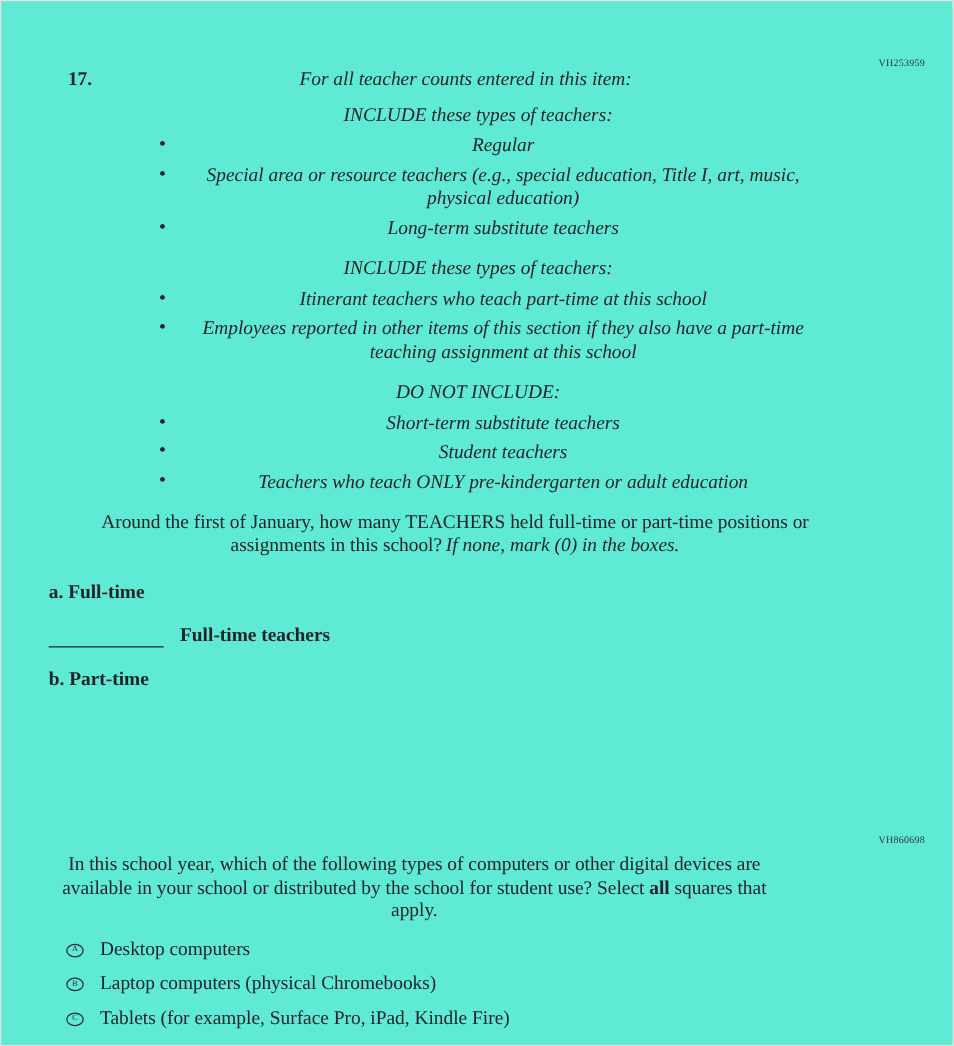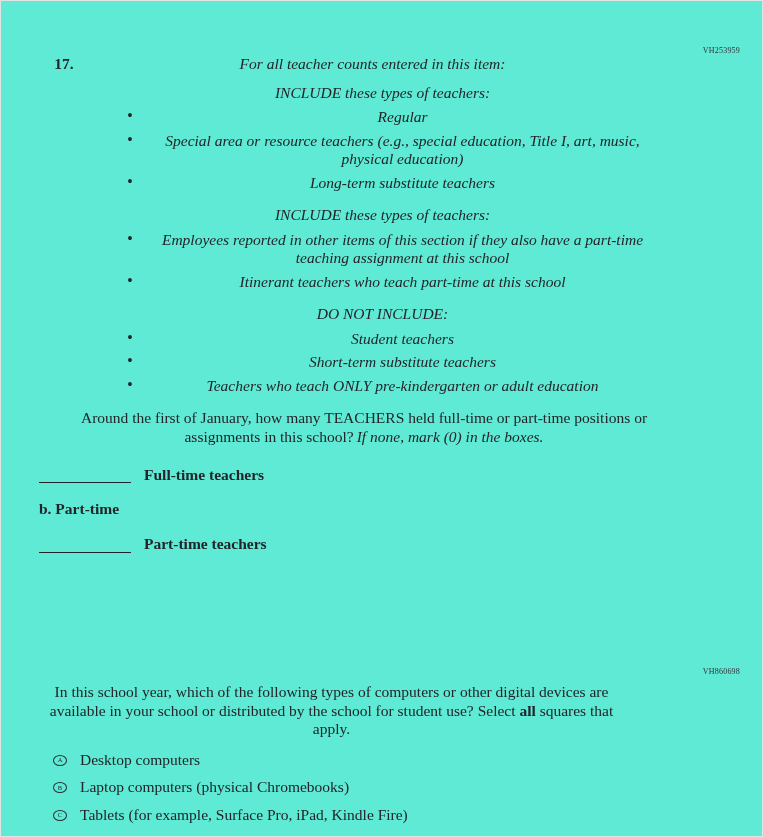--- a/index.html
+++ b/index.html
@@ -114,51 +114,48 @@
           <ul class="bullets italic">
             <li>Regular</li>
             <li>Special area or resource teachers (e.g., special education, Title I, art, music, physical education)</li>
             <li>Long-term substitute teachers</li>
           </ul>
         </div>
 
         <div class="group">
           <p class="group-heading italic">INCLUDE these types of teachers:</p>
           <ul class="bullets italic">
+            <li>Itinerant teachers who teach part-time at this school</li>
             <li>Employees reported in other items of this section if they also have a part-time teaching assignment at this school</li>
-            <li>Itinerant teachers who teach part-time at this school</li>
           </ul>
         </div>
 
         <div class="group">
           <p class="group-heading italic">DO NOT INCLUDE:</p>
           <ul class="bullets italic">
+            <li>Short-term substitute teachers</li>
             <li>Student teachers</li>
-            <li>Short-term substitute teachers</li>
             <li>Teachers who teach ONLY pre-kindergarten or adult education</li>
           </ul>
         </div>
 
         <p class="closing">
           <span>Around the first of January, how many TEACHERS held full-time or part-time positions or assignments in this school?</span><span class="italic">If none, mark (0) in the boxes.</span>
         </p>
       </div>
     </div>
 
     <div class="subparts">
+      <p class="sub-label bold">a. Full-time</p>
       <div class="answer-row">
         <span class="blank-line"></span>
         <span class="answer-label bold">Full-time teachers</span>
       </div>
 
       <p class="sub-label bold">b. Part-time</p>
-      <div class="answer-row">
-        <span class="blank-line"></span>
-        <span class="answer-label bold">Part-time teachers</span>
-      </div>
     </div>
   </section>
 
   <span class="code code-q18">VH860698</span>
 
   <section class="q-section q18">
     <div class="q-row">
       <div class="q-body">
         <p class="q18-stem">
           <span>In this school year, which of the following types of computers or other digital devices are available in your school or distributed by the school for student use? Select </span><span class="bold">all</span><span> squares that apply.</span>

